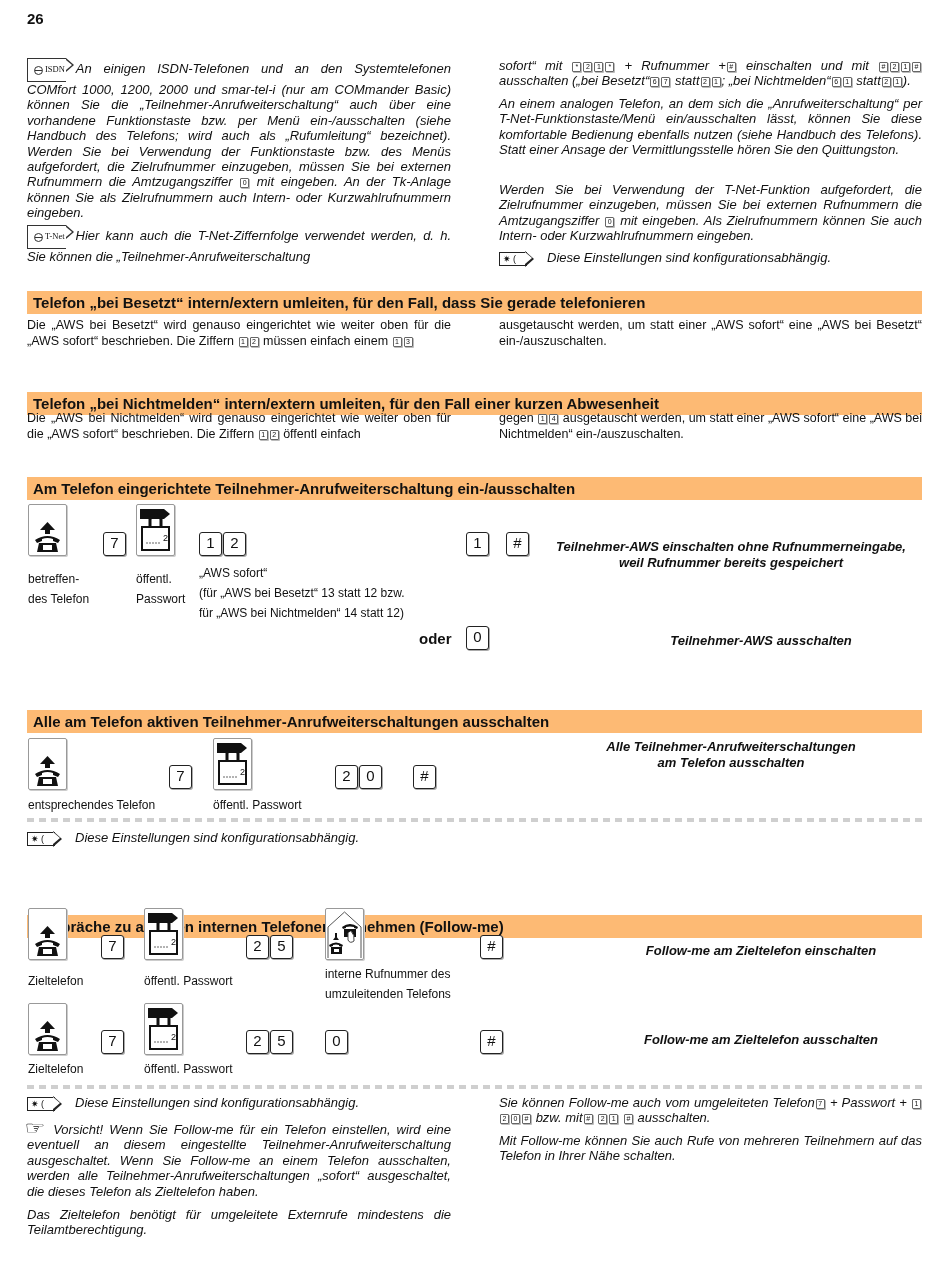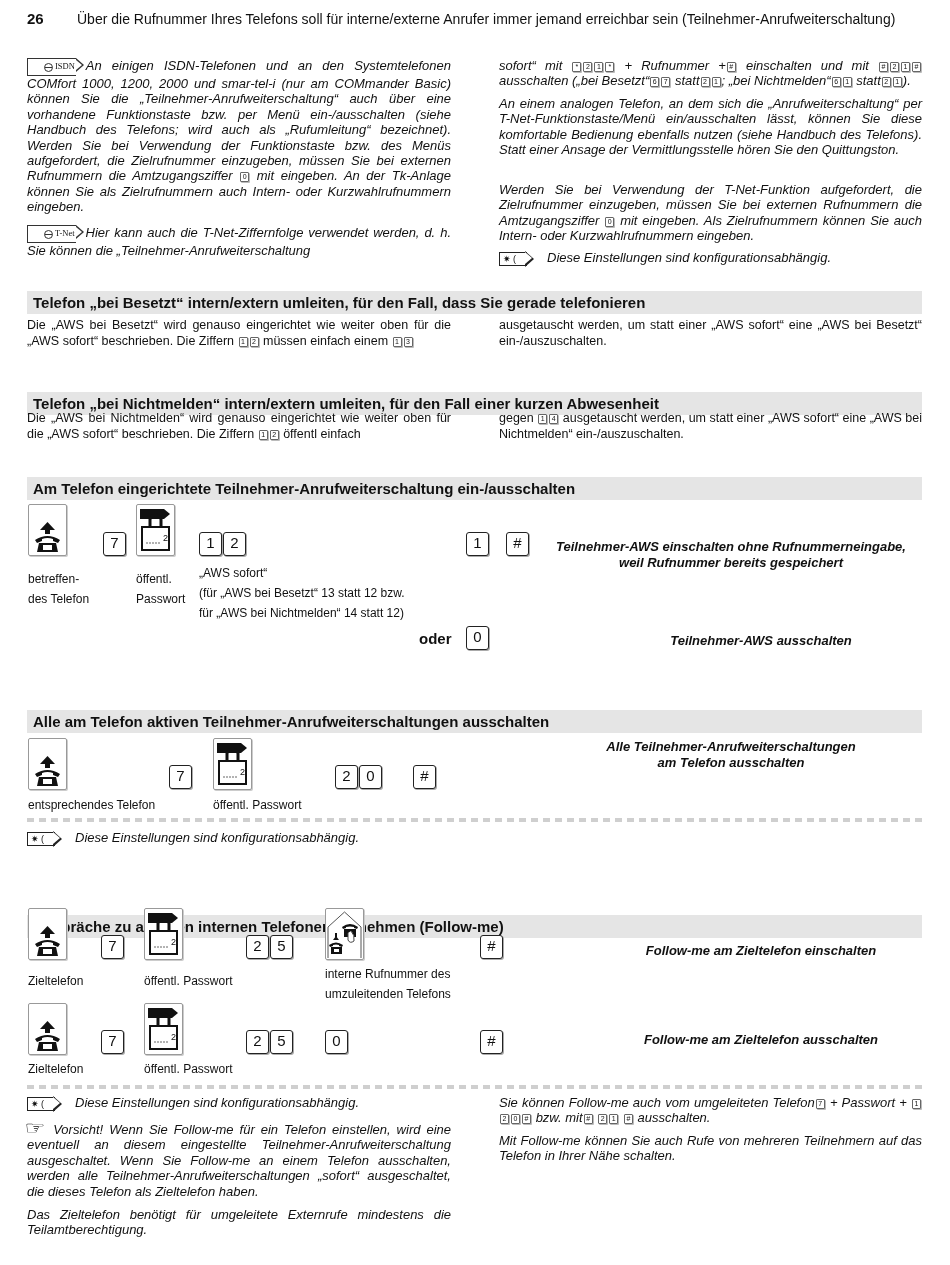--- a/index.html
+++ b/index.html
@@ -9,51 +9,50 @@
   .page-header { position: absolute; left: 27px; top: 2px; width: 900px; height: 20px; font-size: 14px; line-height: 18px; margin-top: 8px; }
   .page-num { position: absolute; left: 0; top: 0; font-weight: bold; font-size: 15px; }
   .page-header-title { position: absolute; left: 50px; top: 0; }
 
   .abs { position: absolute; }
   .it { font-style: italic; }
   .para { font-size: 13px; line-height: 15.4px; text-align: justify; }
   .para-tight { font-size: 13px; line-height: 15.4px; }
   .normal { font-style: normal; font-size: 12.5px; line-height: 15.5px; text-align: justify; }
 
-  .tag-badge { display: inline-flex; align-items: center; vertical-align: middle; height: 18px; border: 1px solid #333; border-right: none; font-family: "Liberation Serif", serif; font-style: normal; font-size: 8.5px; padding: 0 1px 0 16px; position: relative; margin-right: 10px; background: #fff; }
+  .tag-badge { display: inline-flex; align-items: center; vertical-align: middle; height: 24px; border: 1px solid #333; border-right: none; font-family: "Liberation Serif", serif; font-style: normal; font-size: 8.5px; padding: 0 1px 0 6px; position: relative; margin-right: 10px; background: #fff; }
   .tag-badge::after { content: ""; position: absolute; right: -8px; top: -1px; width: 0; height: 0; border-top: 7px solid transparent; border-bottom: 7px solid transparent; border-left: 8px solid #333; }
   .tag-badge::before { content: ""; position: absolute; right: -6.5px; top: 0.5px; width: 0; height: 0; border-top: 5.5px solid transparent; border-bottom: 5.5px solid transparent; border-left: 6.5px solid #fff; z-index: 1; }
   .globe { display: inline-block; width: 9px; height: 9px; border: 1px solid #333; border-radius: 50%; margin-right: 2px; position: relative; }
   .globe::after { content: ""; position: absolute; left: 0; right: 0; top: 3px; border-top: 1px solid #333; }
 
   .key-s { display: inline-block; min-width: 9px; height: 10px; border: 1px solid #666; border-radius: 1px; font-size: 7px; line-height: 8px; text-align: center; font-style: normal; vertical-align: 1px; margin: 0 1px; padding: 0 1px; box-shadow: 1px 1px 0 #bbb; background: #fff; }
 
   .cfg-icon { display: inline-block; width: 36px; height: 14px; position: relative; vertical-align: middle; margin-right: 12px; }
   .cfg-icon .box { position: absolute; left: 0; top: 0; width: 28px; height: 14px; border: 1px solid #222; border-right: none; font-size: 9px; line-height: 12px; padding-left: 3px; font-style: normal; }
   .cfg-icon .tip { position: absolute; left: 26px; top: -1px; width: 0; height: 0; border-top: 8px solid transparent; border-bottom: 8px solid transparent; border-left: 9px solid #222; }
   .cfg-icon .tip2 { position: absolute; left: 26px; top: 0.5px; width: 0; height: 0; border-top: 6.5px solid transparent; border-bottom: 6.5px solid transparent; border-left: 7.5px solid #fff; }
 
-  .section-bar { position: absolute; left: 27px; width: 895px; height: 23px; background: #e5e5e5; font-weight: bold; font-size: 15px; line-height: 23px; padding-left: 6px; }
+  .section-bar { position: absolute; left: 27px; width: 895px; height: 23px; background: #fdba74; font-weight: bold; font-size: 15px; line-height: 23px; padding-left: 6px; }
   .dash-line { position: absolute; left: 27px; width: 895px; height: 4px; background-image: linear-gradient(to right, #cfcfcf 0, #cfcfcf 7px, transparent 7px, transparent 12px); background-size: 12px 4px; }
 
   .tile { position: absolute; width: 39px; height: 52px; border: 1px solid #999; border-radius: 2px; background: #fff; box-shadow: 1px 1px 0 #ccc; }
   .key { position: absolute; width: 23px; height: 24px; border: 1.5px solid #222; border-radius: 3px; background: #fff; font-size: 15px; line-height: 20px; text-align: center; box-shadow: 1px 1px 0 #aaa; }
   .key-pair { position: absolute; height: 24px; }
   .key-pair .key { position: absolute; top: 0; }
 
   .caption { position: absolute; font-size: 12px; line-height: 20px; }
   .result { position: absolute; font-weight: bold; font-style: italic; font-size: 13px; line-height: 16px; text-align: center; }
   .oder { position: absolute; font-weight: bold; font-size: 15px; }
 </style>
 </head>
 <body>
 
 <div class="page-header">
   <span class="page-num">26</span>
-  <span class="page-header-title">Über die Rufnummer Ihres Telefons soll für interne/externe Anrufer immer jemand erreichbar sein (Teilnehmer-Anrufweiterschaltung)</span>
 </div>
 
 <div class="abs it para" style="left:27px; top:58px; width:424px;">
   <span class="tag-badge">
       <span class="globe"></span>
       <span>ISDN</span>
     </span><span>An einigen ISDN-Telefonen und an den Systemtelefonen COMfort 1000, 1200, 2000 und smar-tel-i (nur am COMmander Basic) können Sie die „Teilnehmer-Anrufweiterschaltung“ auch über eine vorhandene Funktionstaste bzw. per Menü ein-/ausschalten (siehe Handbuch des Telefons; wird auch als „Rufumleitung“ bezeichnet). Werden Sie bei Verwendung der Funktionstaste bzw. des Menüs aufgefordert, die Zielrufnummer einzugeben, müssen Sie bei externen Rufnummern die Amtzugangsziffer</span>
   <span class="key-s">0</span>
   <span>mit eingeben. An der Tk-Anlage können Sie als Zielrufnummern auch Intern- oder Kurzwahlrufnummern eingeben.</span>
 </div>

